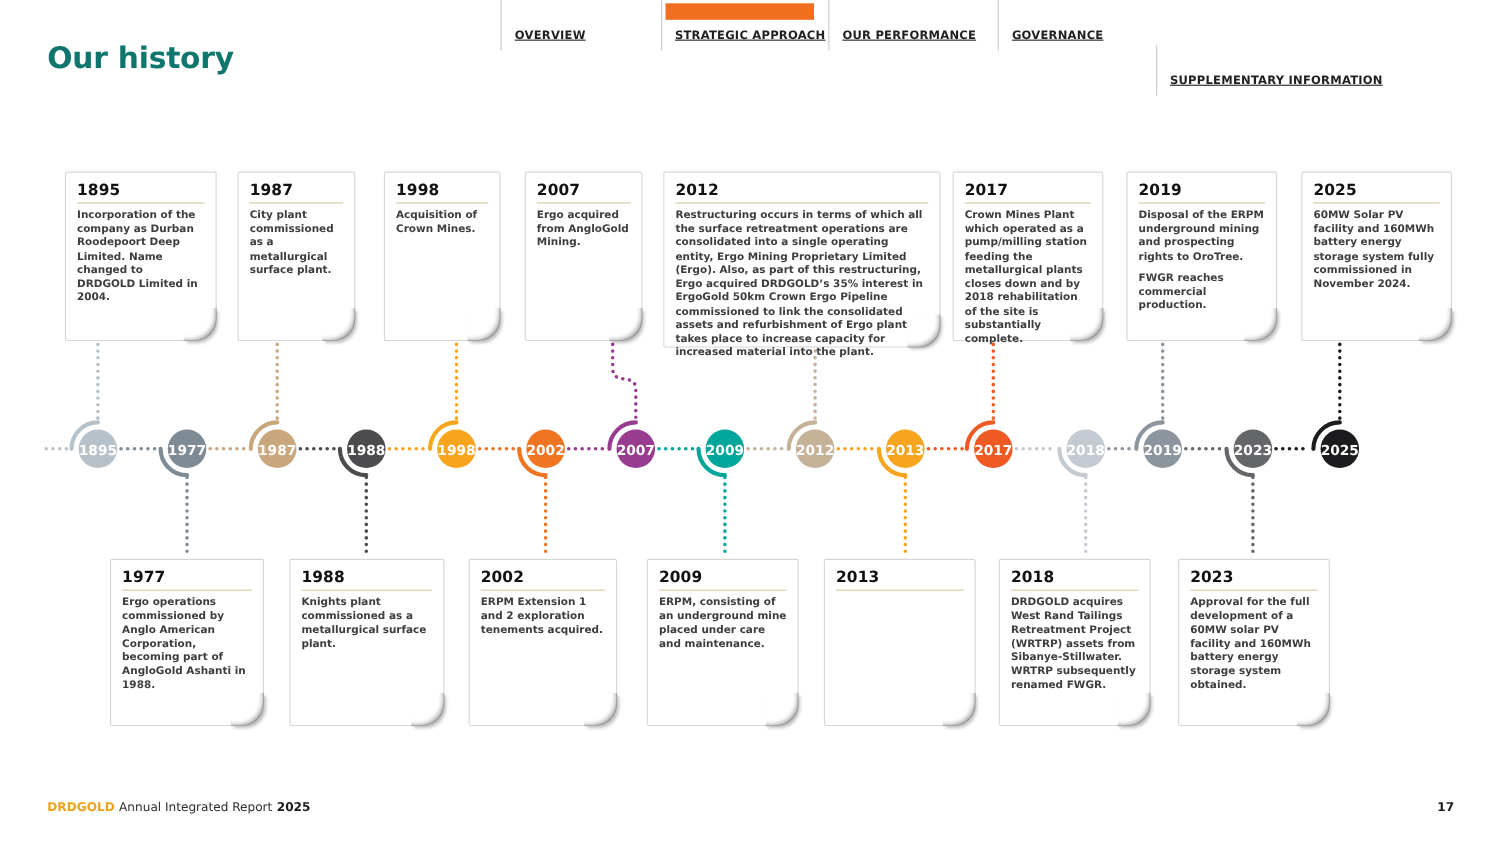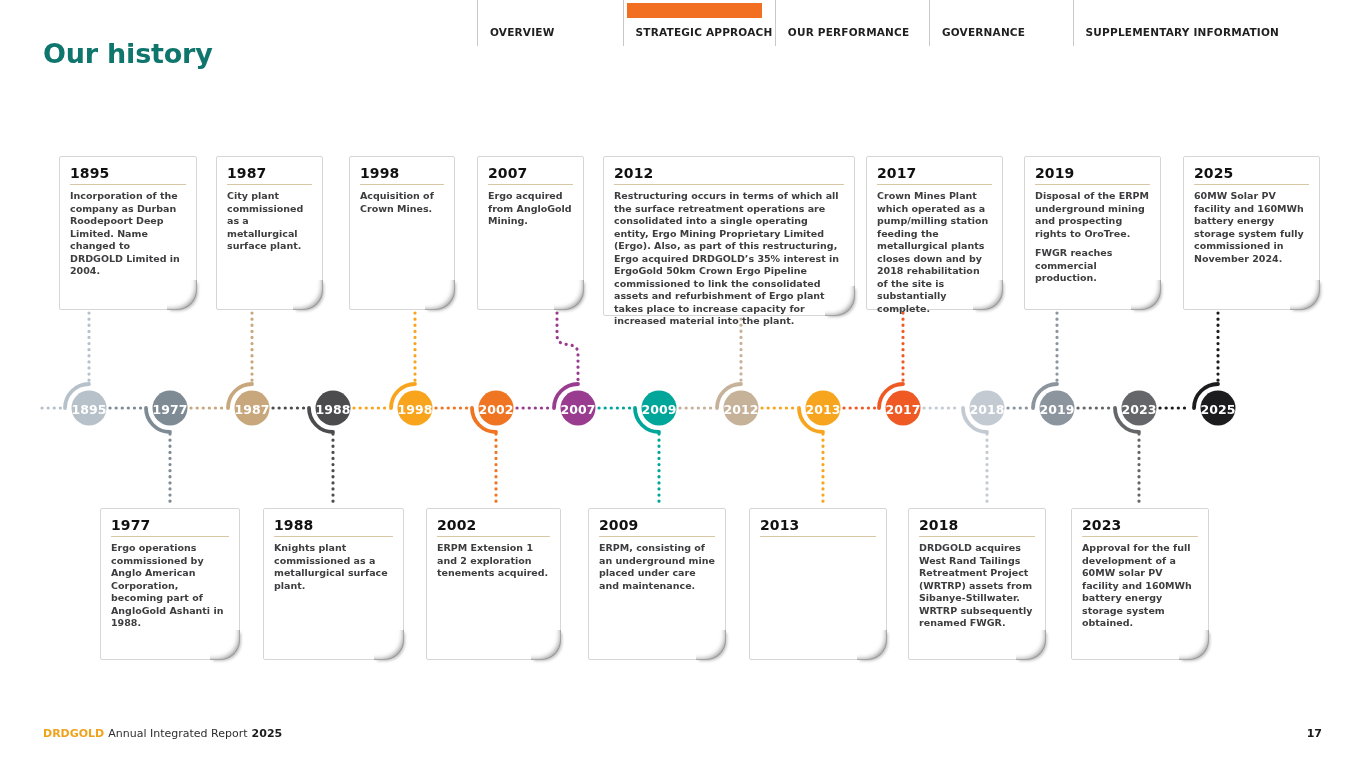--- a/index.html
+++ b/index.html
@@ -7,22 +7,22 @@
     width:1365px;height:767px;position:relative;background:#ffffff;
     font-family:"DejaVu Sans","Liberation Sans",sans-serif;color:#222;
     overflow:hidden;
   }
   
   .page-title{
     position:absolute;left:43px;top:38px;margin:0;
     font-size:27px;font-weight:bold;color:#0f766e;letter-spacing:-0.2px;
   }
   .top-nav{
-    position:absolute;left:477px;top:0;height:46px;width:888px;
-    display:flex;box-sizing:border-box;
+    position:absolute;left:455px;top:0;height:46px;width:888px;
+    display:flex;box-sizing:border-box;text-decoration:underline;
   }
   .nav-tab{
     position:relative;box-sizing:border-box;height:46px;
     border-left:1px solid #c9c9c9;
     display:flex;align-items:flex-end;
     padding:0 0 8px 12px;cursor:pointer;background:#fff;
   }
   .nav-tab .tab-label{
     font-size:10.5px;font-weight:bold;color:#1f1f1f;letter-spacing:0.2px;
     white-space:nowrap;
@@ -77,21 +77,21 @@
     <div class="nav-tab" style="width: 160px;">
       <div class="active-bar" style="background: rgb(242, 111, 33);"></div>
       <span class="tab-label">STRATEGIC APPROACH</span>
     </div>
     <div class="nav-tab" style="width: 162px;">
       <span class="tab-label">OUR PERFORMANCE</span>
     </div>
     <div class="nav-tab" style="width: 151px;">
       <span class="tab-label">GOVERNANCE</span>
     </div>
-    <div class="nav-tab" style="width: 308px;">
+    <div class="nav-tab" style="width: 308px; margin-top: 41px;">
       <span class="tab-label">SUPPLEMENTARY INFORMATION</span>
     </div>
   </nav>
 
 <svg id="timeline-svg" width="1365" height="767" viewBox="0 0 1365 767">
     <line x1="42" y1="408" x2="61" y2="408" stroke="#b7c1c9" stroke-width="3.2" stroke-dasharray="0.1 6" stroke-linecap="round" fill="none"></line>
     <path d="M 65 408 A 24 24 0 0 1 89 384" stroke="#b7c1c9" stroke-width="3.8" fill="none" stroke-linecap="round"></path>
     <path d="M 89 313 L 89 382" stroke="#b7c1c9" stroke-width="3.2" stroke-dasharray="0.1 6" stroke-linecap="round" fill="none"></path>
     <circle cx="89" cy="408" r="17.5" fill="#b7c1c9"></circle>
     <text x="89" y="409" text-anchor="middle" dominant-baseline="central" fill="#ffffff" font-size="12.5" font-weight="bold" font-family="&quot;DejaVu Sans&quot;,&quot;Liberation Sans&quot;,sans-serif">1895</text>

